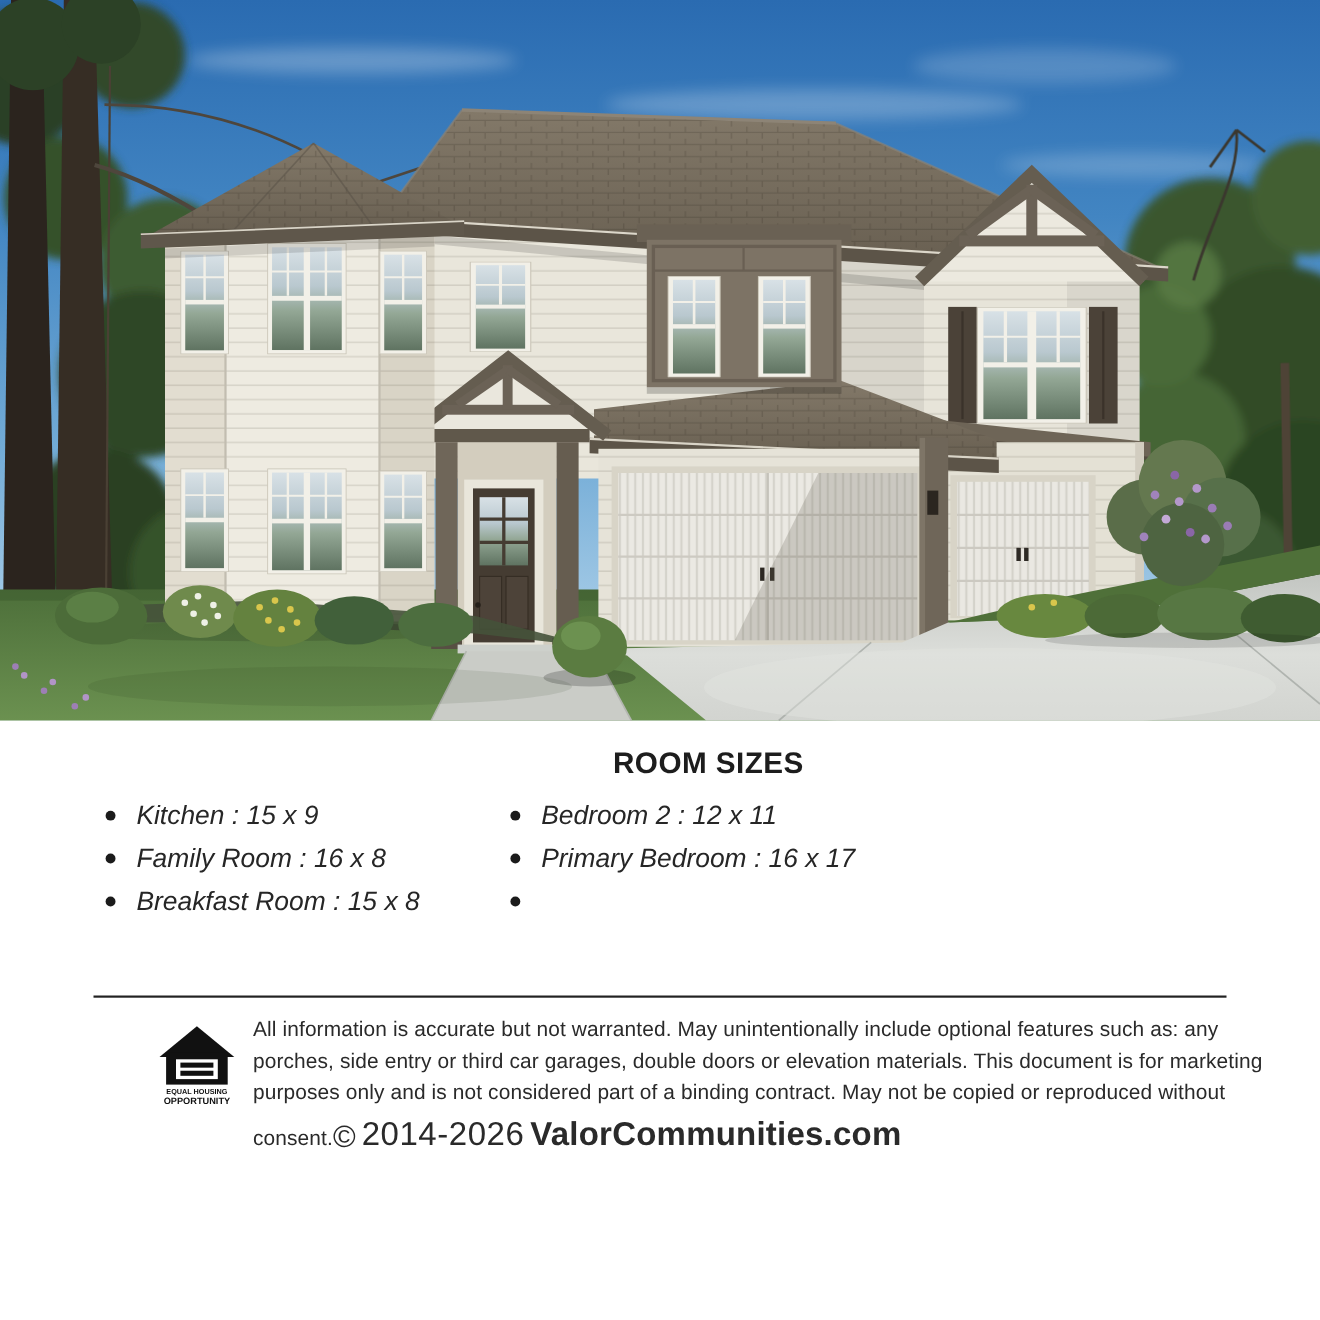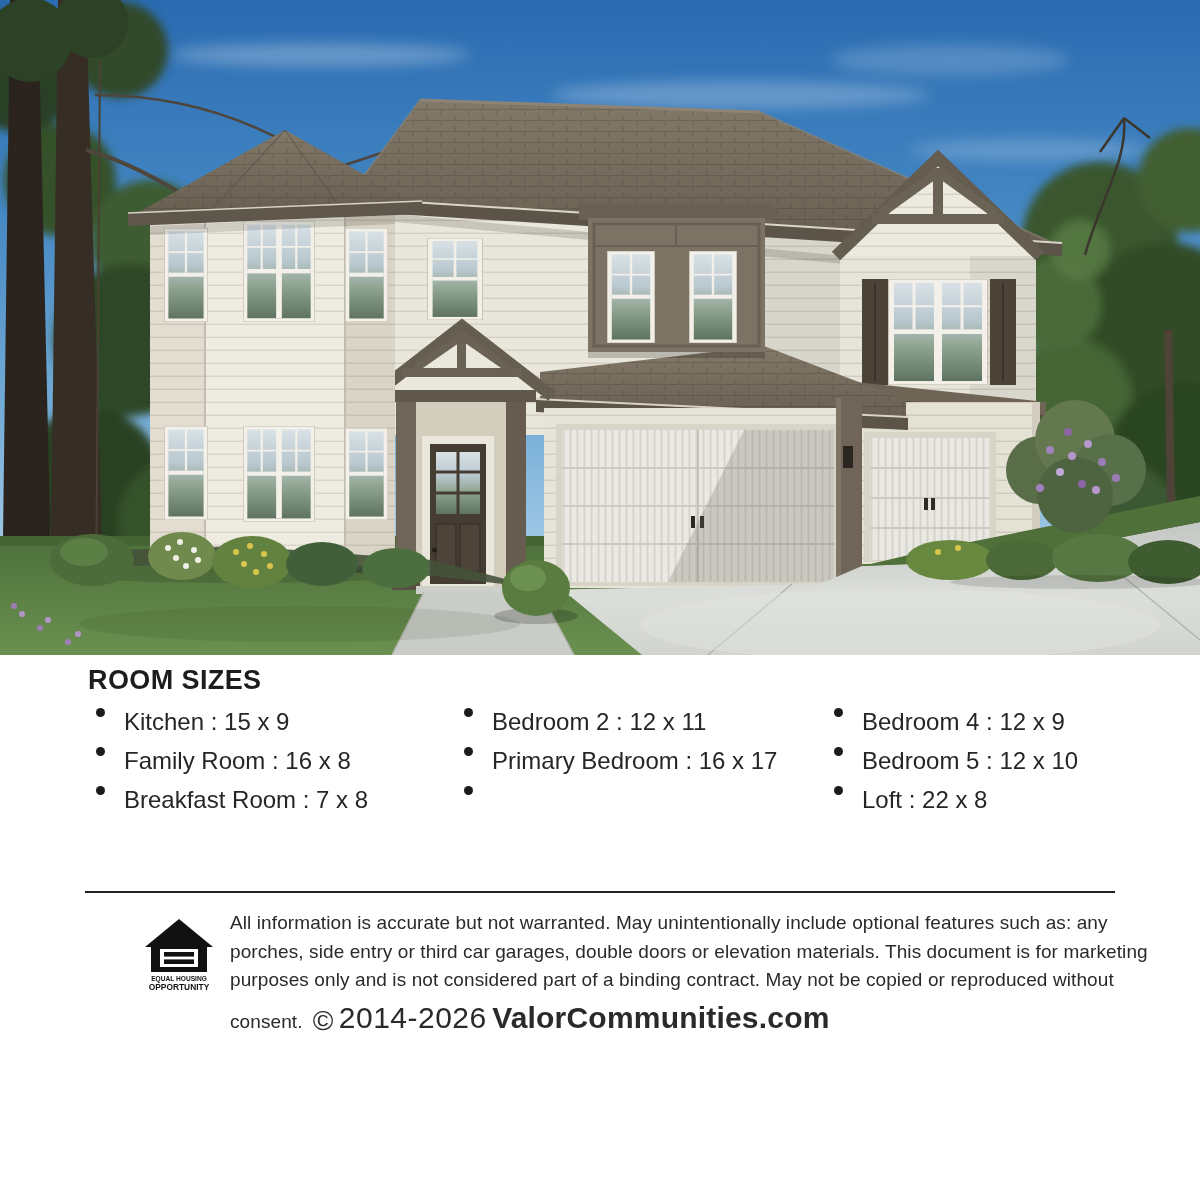--- a/index.html
+++ b/index.html
@@ -2,32 +2,32 @@
 <html><head>
 <meta charset="utf-8">
 <style>
   html,body{margin:0;padding:0;background:#ffffff;}
   .page{position:relative;width:1200px;height:1200px;background:#ffffff;overflow:hidden;
         font-family:"Liberation Sans", sans-serif;color:#222;}
   .hero{width:1200px;height:655px;line-height:0;}
   
   .room-sizes{padding-left:96px;}
   .room-sizes h2{font-size:27px;font-weight:700;letter-spacing:.4px;color:#1d1d1d;
-                 margin:10px 0 12px -8px;}
+                 margin:24px 0 12px -8px;text-align:center;}
   .cols{display:grid;grid-template-columns:368px 370px 1fr;}
   .cols ul{list-style:none;margin:0;padding:0;}
-  .cols li{display:flex;height:39px;font-size:24px;color:#262626;}
+  .cols li{display:flex;align-items:center;height:39px;font-size:24px;color:#262626;font-style:italic;}
   .dot{width:9px;height:9px;border-radius:50%;background:#1b1b1b;margin-right:19px;flex:none;}
   
   .divider{border:none;border-top:2px solid #222;width:1030px;margin:66px 0 0 85px;}
   .footer-row{display:flex;margin-top:16px;padding-left:118px;}
   .eho{width:74px;flex:none;margin-top:8px;margin-left:24px;}
   .disclaimer{margin:0 0 0 14px;width:940px;font-size:19px;line-height:1.5;
               color:#2a2a2a;letter-spacing:.1px;}
-  .copyline{white-space:nowrap;margin-left:10px;text-align:center;}
+  .copyline{white-space:nowrap;margin-left:0;text-align:center;}
   .copysym{font-size:28px;vertical-align:-2px;}
   .years{font-size:30px;letter-spacing:.5px;}
   .brand{font-weight:700;font-size:30px;letter-spacing:.2px;}
 </style>
 </head>
 <body>
 
 <div class="page">
 
   <div class="hero">
@@ -347,48 +347,34 @@
         <li>
             <span class="dot"></span>
             <span>Kitchen : 15 x 9</span>
           </li>
         <li>
             <span class="dot"></span>
             <span>Family Room : 16 x 8</span>
           </li>
         <li>
             <span class="dot"></span>
-            <span>Breakfast Room : 7 x 8</span>
+            <span>Breakfast Room : 15 x 8</span>
           </li>
       </ul>
       <ul>
         <li>
             <span class="dot"></span>
             <span>Bedroom 2 : 12 x 11</span>
           </li>
         <li>
             <span class="dot"></span>
             <span>Primary Bedroom : 16 x 17</span>
           </li>
         <li>
             <span class="dot"></span>
-          </li>
-      </ul>
-      <ul>
-        <li>
-            <span class="dot"></span>
-            <span>Bedroom 4 : 12 x 9</span>
-          </li>
-        <li>
-            <span class="dot"></span>
-            <span>Bedroom 5 : 12 x 10</span>
-          </li>
-        <li>
-            <span class="dot"></span>
-            <span>Loft : 22 x 8</span>
           </li>
       </ul>
     </div>
   </section>
 
   <footer>
     <hr class="divider">
     <div class="footer-row">
       <div class="eho">
         <svg width="74" height="78" viewBox="0 0 74 78">

